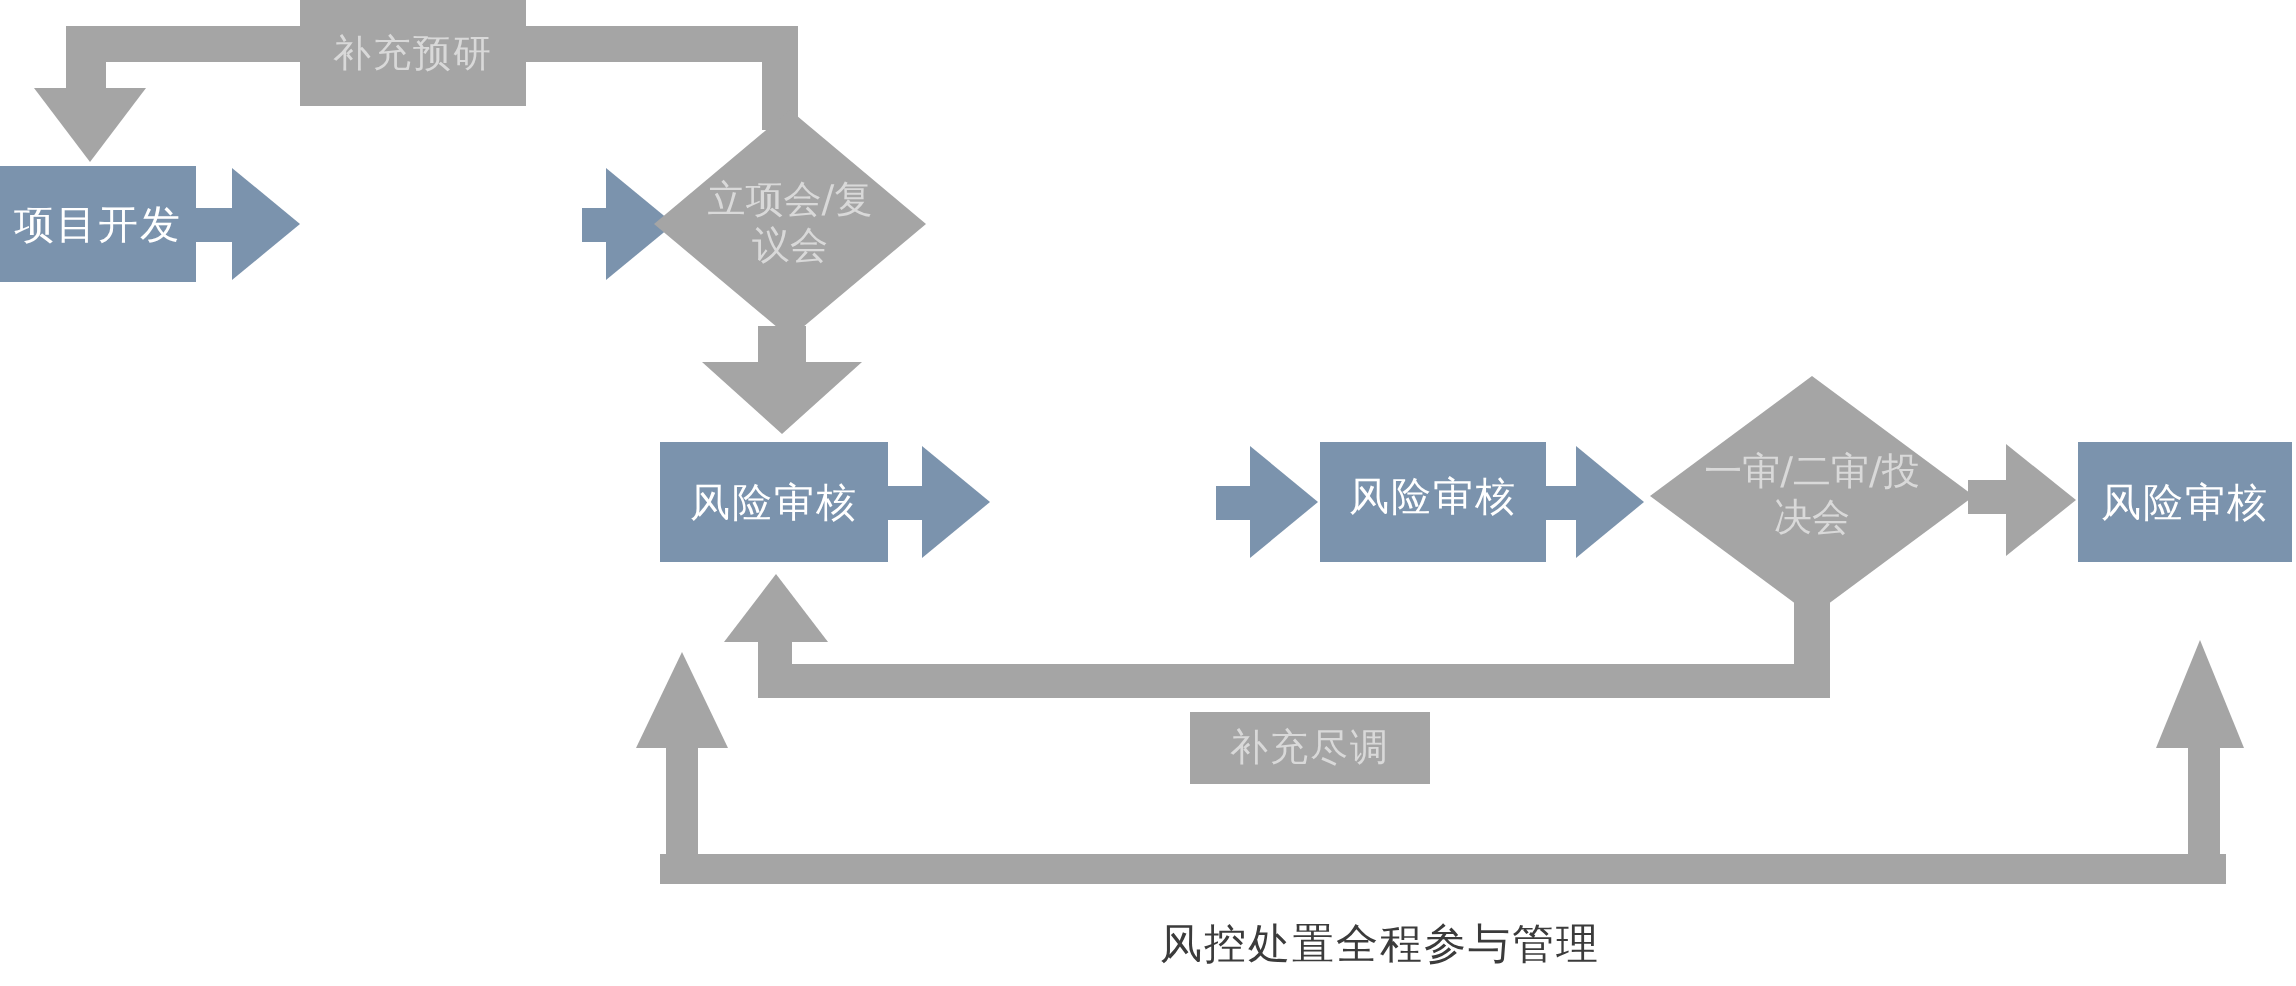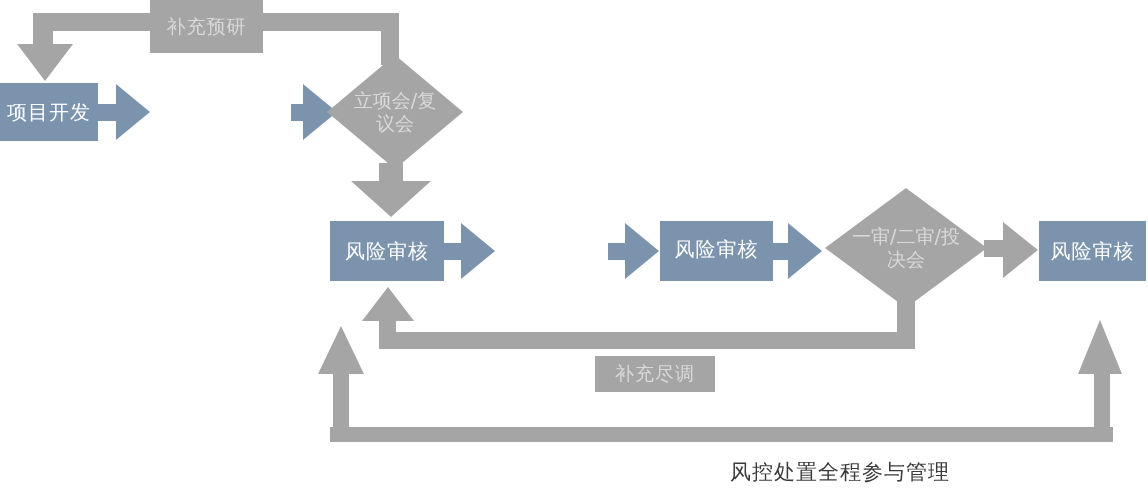--- a/index.html
+++ b/index.html
@@ -42,21 +42,21 @@
   .tri-r-gray{border-top:28px solid transparent;border-bottom:28px solid transparent;border-left:35px solid var(--gray);}
   
   .tri-d-gray-lg{border-left:40px solid transparent;border-right:40px solid transparent;border-top:36px solid var(--gray);}
   .tri-d-gray-sm{border-left:28px solid transparent;border-right:28px solid transparent;border-top:37px solid var(--gray);}
   
   .tri-u-sm{border-left:26px solid transparent;border-right:26px solid transparent;border-bottom:34px solid var(--gray);}
   .tri-u-left{border-left:23px solid transparent;border-right:23px solid transparent;border-bottom:48px solid var(--gray);}
   .tri-u-right{border-left:22px solid transparent;border-right:22px solid transparent;border-bottom:54px solid var(--gray);}
   .caption{
     position:absolute;color:var(--caption-text);font-size:21px;
-    letter-spacing:1px;text-align:right;
+    letter-spacing:1px;text-align:left;
   }
 </style>
 </head>
 <body>
 
 <div class="canvas">
 
   <div class="bar abs" style="left:37px;top:13px;width:362px;height:18px;"></div>
   <div class="bar abs" style="left:33px;top:13px;width:20px;height:34px;"></div>
   <div class="tri tri-d-gray-sm" style="left:17px;top:44px;"></div>

